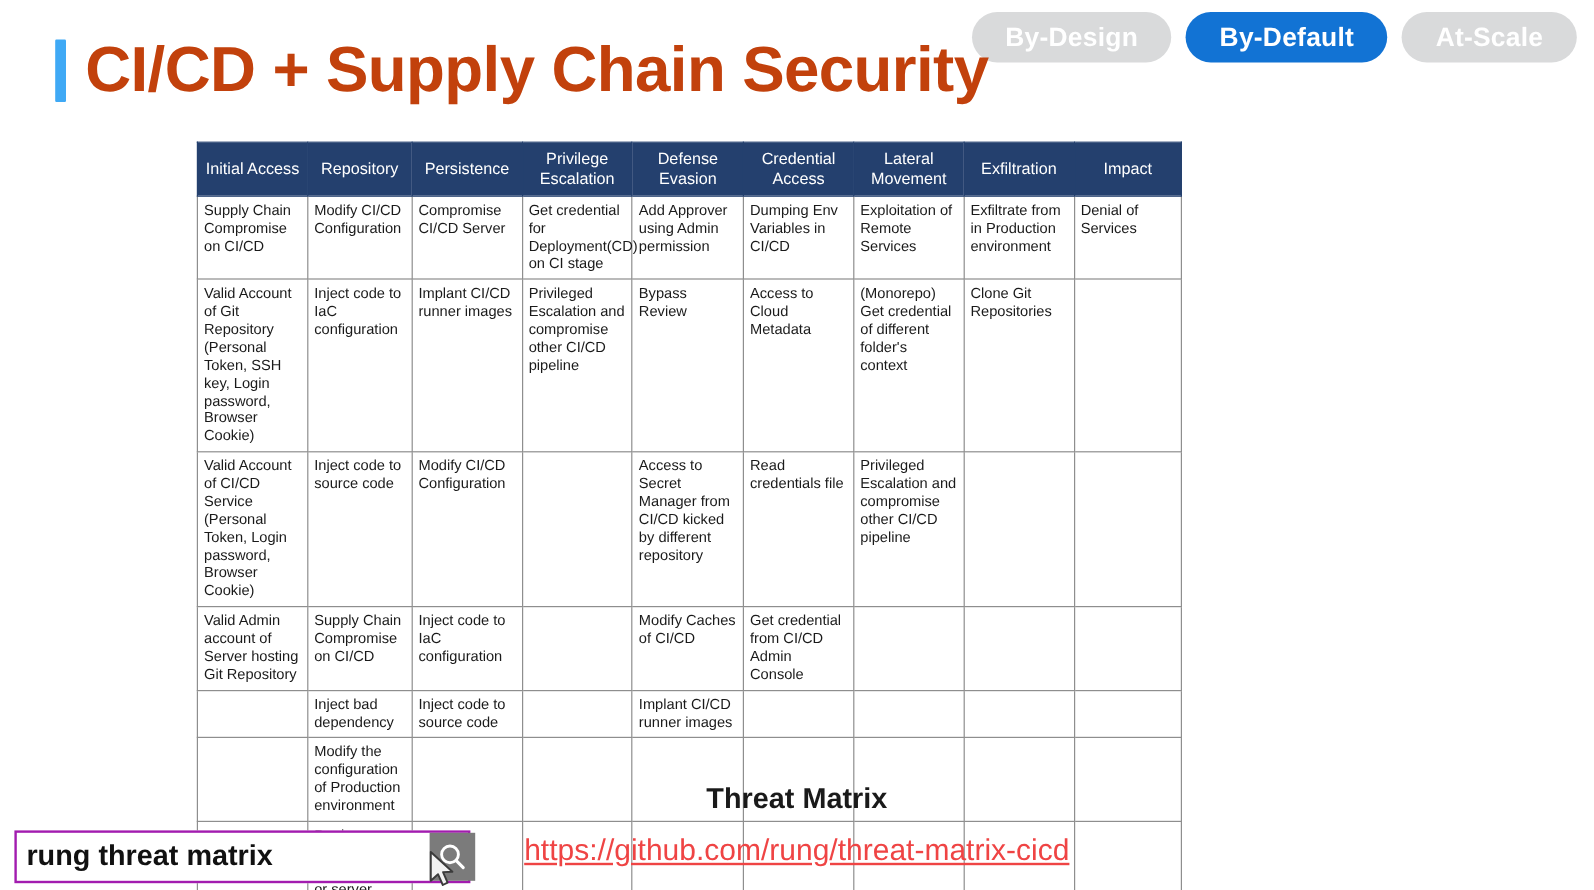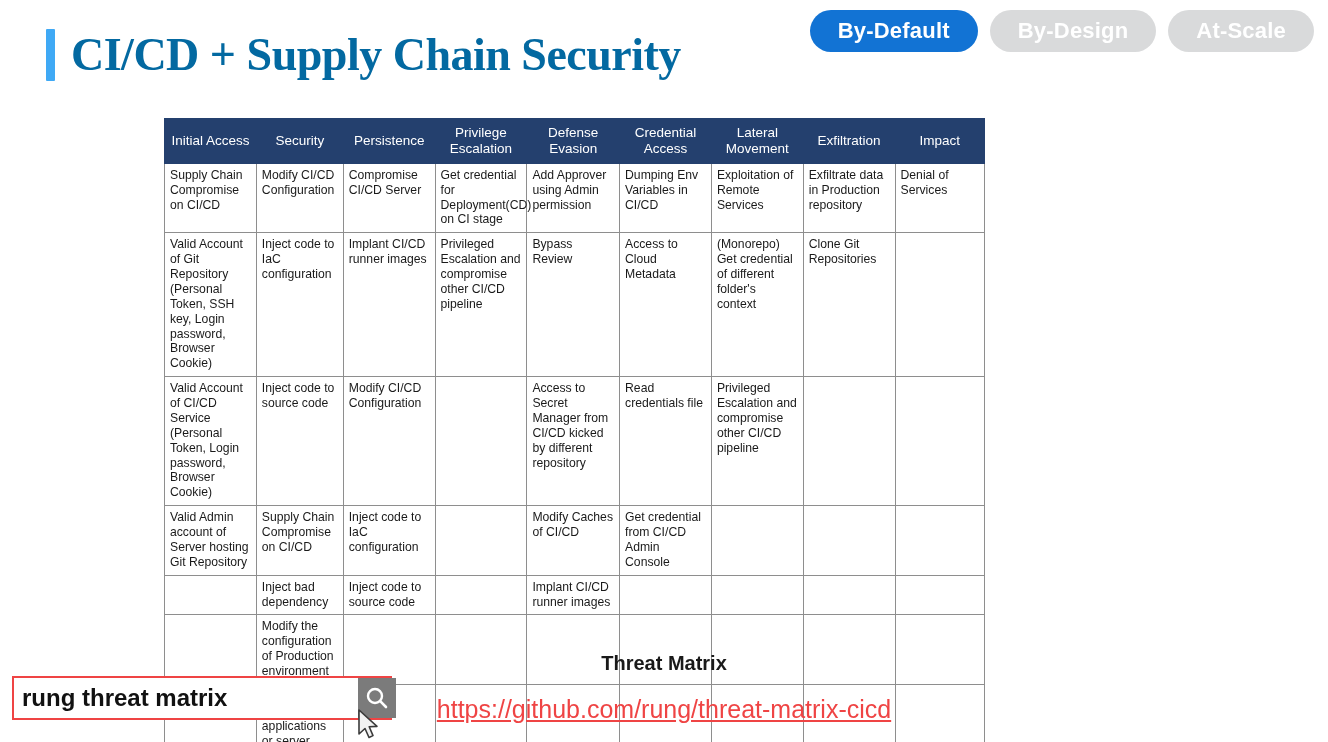--- a/index.html
+++ b/index.html
@@ -51,26 +51,25 @@
     align-items: center;
   }
   .title-bar {
     width: 9px;
     height: 52px;
     background: #3fa9f5;
     margin-right: 16px;
     border-radius: 1px;
   }
   .title-text {
-    font-size: 46px;
+    font-size: 53px;
     font-weight: bold;
-    color: #0369a1;
+    color: #c2410c;
     letter-spacing: -0.5px;
     white-space: nowrap;
-    font-family: Liberation Serif, serif;
   }
 
   
   .matrix-wrap {
     position: absolute;
     top: 118px;
     left: 164px;
     width: 821px;
   }
   table.matrix {
@@ -107,43 +106,43 @@
   .row-h7 td { height: 58px; }
   .row-h8 td { height: 72px; }
 
   
   .caption {
     position: absolute;
     top: 652px;
     left: 0;
     width: 1328px;
     text-align: center;
-    font-size: 20px;
+    font-size: 24px;
     font-weight: bold;
     color: #1a1a1a;
   }
   .link {
     position: absolute;
     top: 695px;
     left: 0;
     width: 1328px;
     text-align: center;
     font-size: 25px;
     color: #ef4444;
     text-decoration: underline;
   }
 
   
   .search-widget {
     position: absolute;
     left: 12px;
-    bottom: 22px;
+    bottom: 6px;
     display: flex;
     align-items: stretch;
-    border: 2px solid #ef4444;
+    border: 2px solid #a21caf;
     background: #ffffff;
     width: 380px;
     height: 44px;
     box-sizing: border-box;
   }
   .search-input {
     flex: 1;
     border: none;
     outline: none;
     font-size: 24px;
@@ -171,22 +170,22 @@
     bottom: 0px;
     width: 28px;
     height: 34px;
     pointer-events: none;
   }
 </style>
 </head>
 <body>
 
 <div class="pills">
+  <div class="pill inactive">By-Design</div>
   <div class="pill active">By-Default</div>
-  <div class="pill inactive">By-Design</div>
   <div class="pill inactive">At-Scale</div>
 </div>
 
 <div class="title-row">
   <div class="title-bar"></div>
   <div class="title-text">CI/CD + Supply Chain Security</div>
 </div>
 
 <div class="matrix-wrap">
   <table class="matrix">
@@ -197,40 +196,40 @@
       <col style="width:11.2%">
         <col style="width:11.3%">
         <col style="width:11.2%">
       <col style="width:11.2%">
         <col style="width:11.2%">
         <col style="width:10.9%">
     </colgroup>
     <thead>
       <tr>
         <th>Initial Access</th>
-        <th>Security</th>
+        <th>Repository</th>
         <th>Persistence</th>
         <th>Privilege Escalation</th>
         <th>Defense Evasion</th>
         <th>Credential Access</th>
         <th>Lateral Movement</th>
         <th>Exfiltration</th>
         <th>Impact</th>
       </tr>
     </thead>
     <tbody>
       <tr class="row-h1">
         <td>Supply Chain Compromise on CI/CD</td>
         <td>Modify CI/CD Configuration</td>
         <td>Compromise CI/CD Server</td>
         <td>Get credential for Deployment(CD) on CI stage</td>
         <td>Add Approver using Admin permission</td>
         <td>Dumping Env Variables in CI/CD</td>
         <td>Exploitation of Remote Services</td>
-        <td>Exfiltrate data in Production repository</td>
+        <td>Exfiltrate from in Production environment</td>
         <td>Denial of Services</td>
       </tr>
       <tr class="row-h2">
         <td>Valid Account of Git Repository (Personal Token, SSH key, Login password, Browser Cookie)</td>
         <td>Inject code to IaC configuration</td>
         <td>Implant CI/CD runner images</td>
         <td>Privileged Escalation and compromise other CI/CD pipeline</td>
         <td>Bypass Review</td>
         <td>Access to Cloud Metadata</td>
         <td>(Monorepo) Get credential of different folder's context</td>

